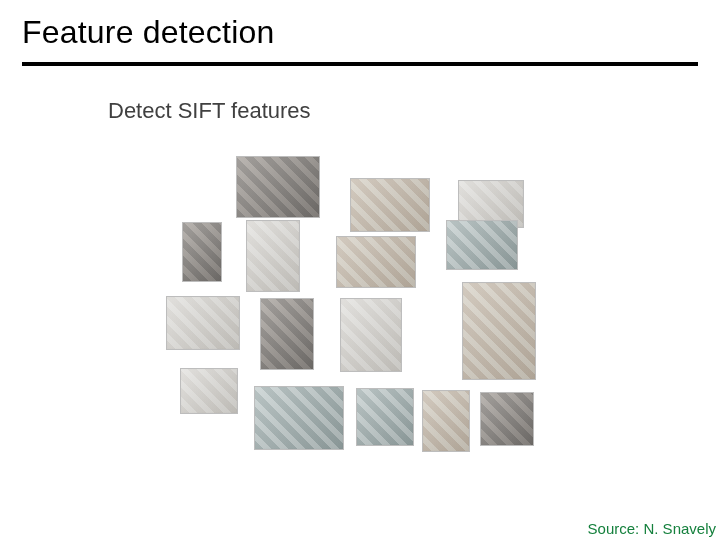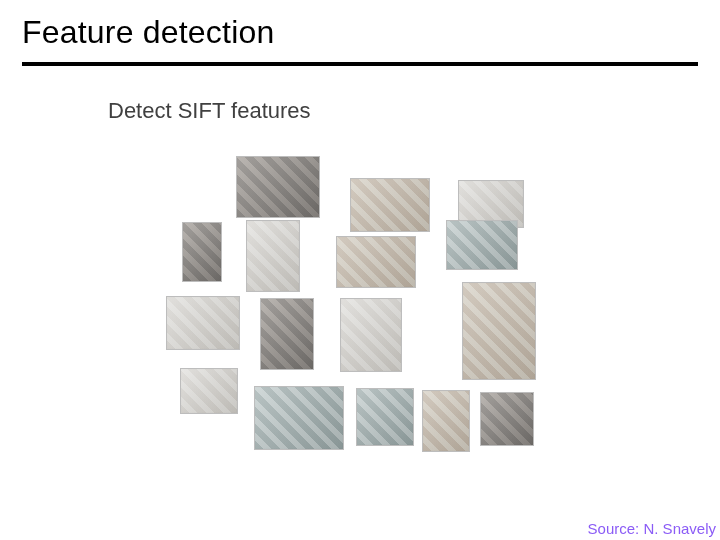--- a/index.html
+++ b/index.html
@@ -24,21 +24,21 @@
       repeating-linear-gradient(45deg, rgba(170,130,80,0.30) 0 6px, rgba(230,210,170,0.30) 6px 12px);
   }
   .thumb.dark::before { background:
       linear-gradient(135deg, rgba(255,255,255,0.18) 0%, rgba(0,0,0,0.25) 100%),
       repeating-linear-gradient(45deg, rgba(50,40,30,0.40) 0 6px, rgba(110,95,80,0.35) 6px 12px);
   }
   .thumb.light::before { background:
       linear-gradient(135deg, rgba(255,255,255,0.45) 0%, rgba(0,0,0,0.06) 100%),
       repeating-linear-gradient(45deg, rgba(190,180,160,0.28) 0 6px, rgba(240,235,220,0.28) 6px 12px);
   }
-  .attribution { position: absolute; right: 4px; bottom: 3px; font-size: 15px; color: #8b5cf6; }
+  .attribution { position: absolute; right: 4px; bottom: 3px; font-size: 15px; color: #15803d; }
 </style>
 </head>
 <body>
 
 <div class="slide">
   <div class="title-bar">
     <h1 class="title">Feature detection</h1>
   </div>
   <div class="hr"></div>
   <div class="subtitle">Detect SIFT features</div>

